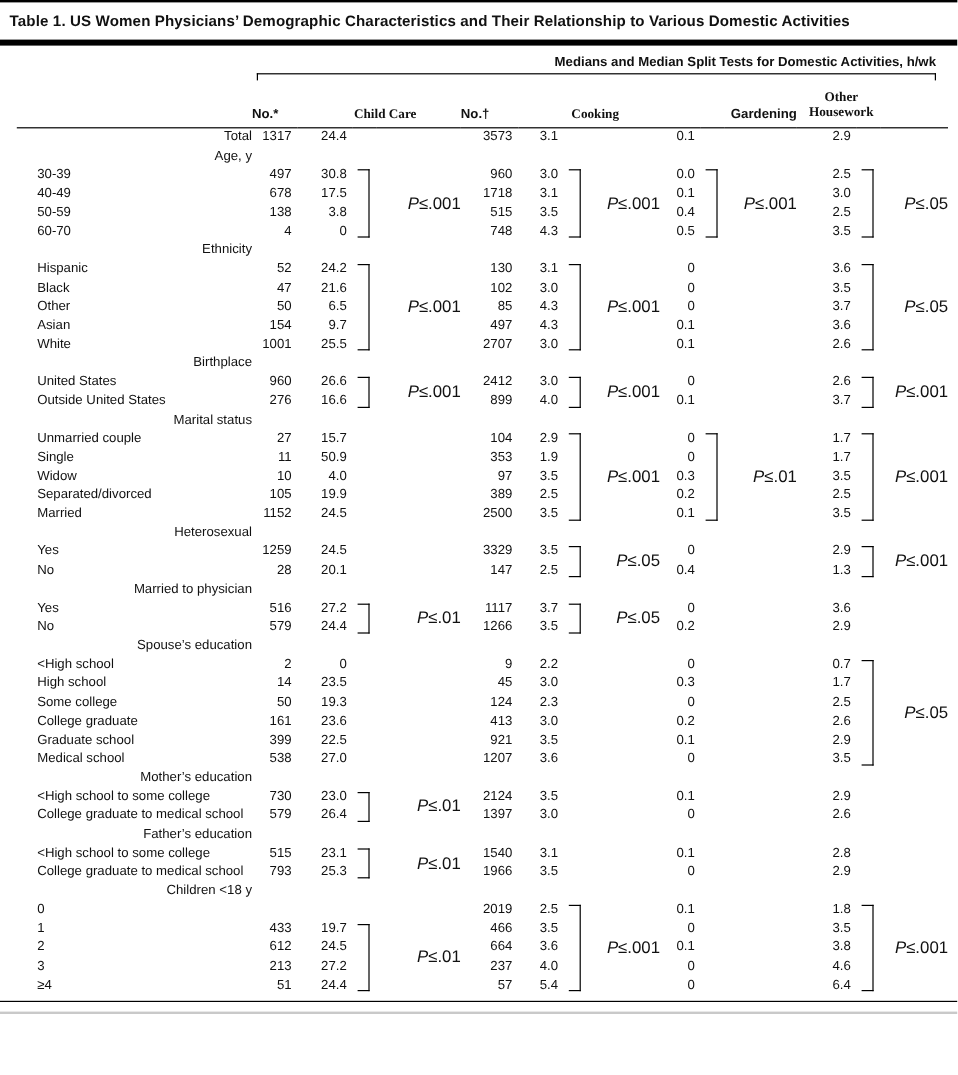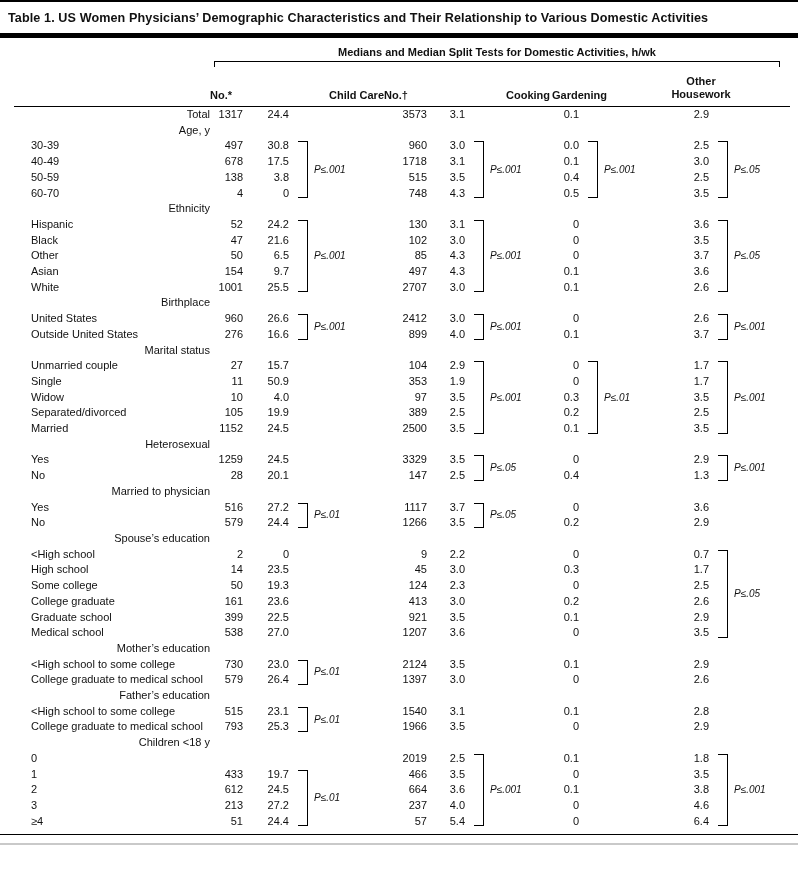--- a/index.html
+++ b/index.html
@@ -4,40 +4,40 @@
 <style>
   * { box-sizing: border-box; }
   html, body { margin: 0; padding: 0; background: #ffffff; }
   .page {
     width: 798px; height: 845px; background: #ffffff;
     font-family: "Liberation Sans", sans-serif; color: #111;
     border-top: 2px solid #000; position: relative; overflow: hidden;
   }
   .title { font-size: 12.6px; font-weight: bold; padding: 9px 10px 0 8px; letter-spacing: 0.1px; }
   .thickbar { height: 5px; background: #000; margin-top: 8px; }
-  .spanner { margin-top: 8px; margin-left: 214px; width: 566px; text-align: center; font-weight: bold; font-size: 11px; }
+  .spanner { margin-top: 8px; margin-left: 214px; width: 566px; text-align: right; font-weight: bold; font-size: 11px; }
   .spanner-bracket { margin-top: 3px; margin-left: 214px; width: 566px; height: 6px;
     border: 1px solid #000; border-bottom: none; }
   table { border-collapse: collapse; table-layout: fixed; width: 776px; margin-left: 14px; }
   th { font-size: 11px; font-weight: bold; vertical-align: bottom;
        padding: 8px 0 5px 0; border-bottom: 1.5px solid #000; white-space: normal; }
   .numh { text-align: left; padding-right: 5px; white-space: nowrap; }
-  .cch, .cookh { text-align: right; padding-left: 10px; white-space: nowrap; }
-  .gardh { text-align: left; padding-left: 2px; white-space: nowrap; }
-  .otherh { padding-right: 52px; line-height: 13px; }
+  .cch, .cookh { text-align: center; padding-left: 10px; white-space: nowrap; font-family: Liberation Serif, serif; }
+  .gardh { text-align: right; padding-left: 2px; white-space: nowrap; }
+  .otherh { padding-right: 52px; line-height: 13px; font-family: Liberation Serif, serif; }
   td { font-size: 11px; padding: 0; line-height: 15.7px; height: 15.7px;
        vertical-align: middle; white-space: nowrap; overflow: visible; }
   .ind0 { padding-left: 3px; text-align: right; }
   .ind1 { padding-left: 17px; }
   .num { text-align: right; padding-right: 5px; }
   .brcell { position: relative; }
   .bracket { position: absolute; left: 4px; right: 6px; top: 3px; bottom: 3px;
     border-top: 1px solid #000; border-right: 1px solid #000; border-bottom: 1px solid #000; }
   .pcell { text-align: center; vertical-align: middle; }
-  .pval { font-size: 10px; text-align: left; font-style: italic; }
+  .pval { font-size: 14px; text-align: right; }
   .pval::first-letter { font-style: italic; }
   .footrule { margin-top: 5px; border-top: 1.6px solid #000; width: 798px; }
   .footnotes { font-style: italic; font-size: 10.8px; padding: 11px 0 0 8px; line-height: 15.5px; }
   .bottomline { position: absolute; bottom: 0; left: 0; width: 798px; border-top: 2px solid #c9c9c9; }
 </style>
 </head>
 <body>
 
 <div class="page">
   <div class="title">Table 1. US Women Physicians’ Demographic Characteristics and Their Relationship to Various Domestic Activities</div>

